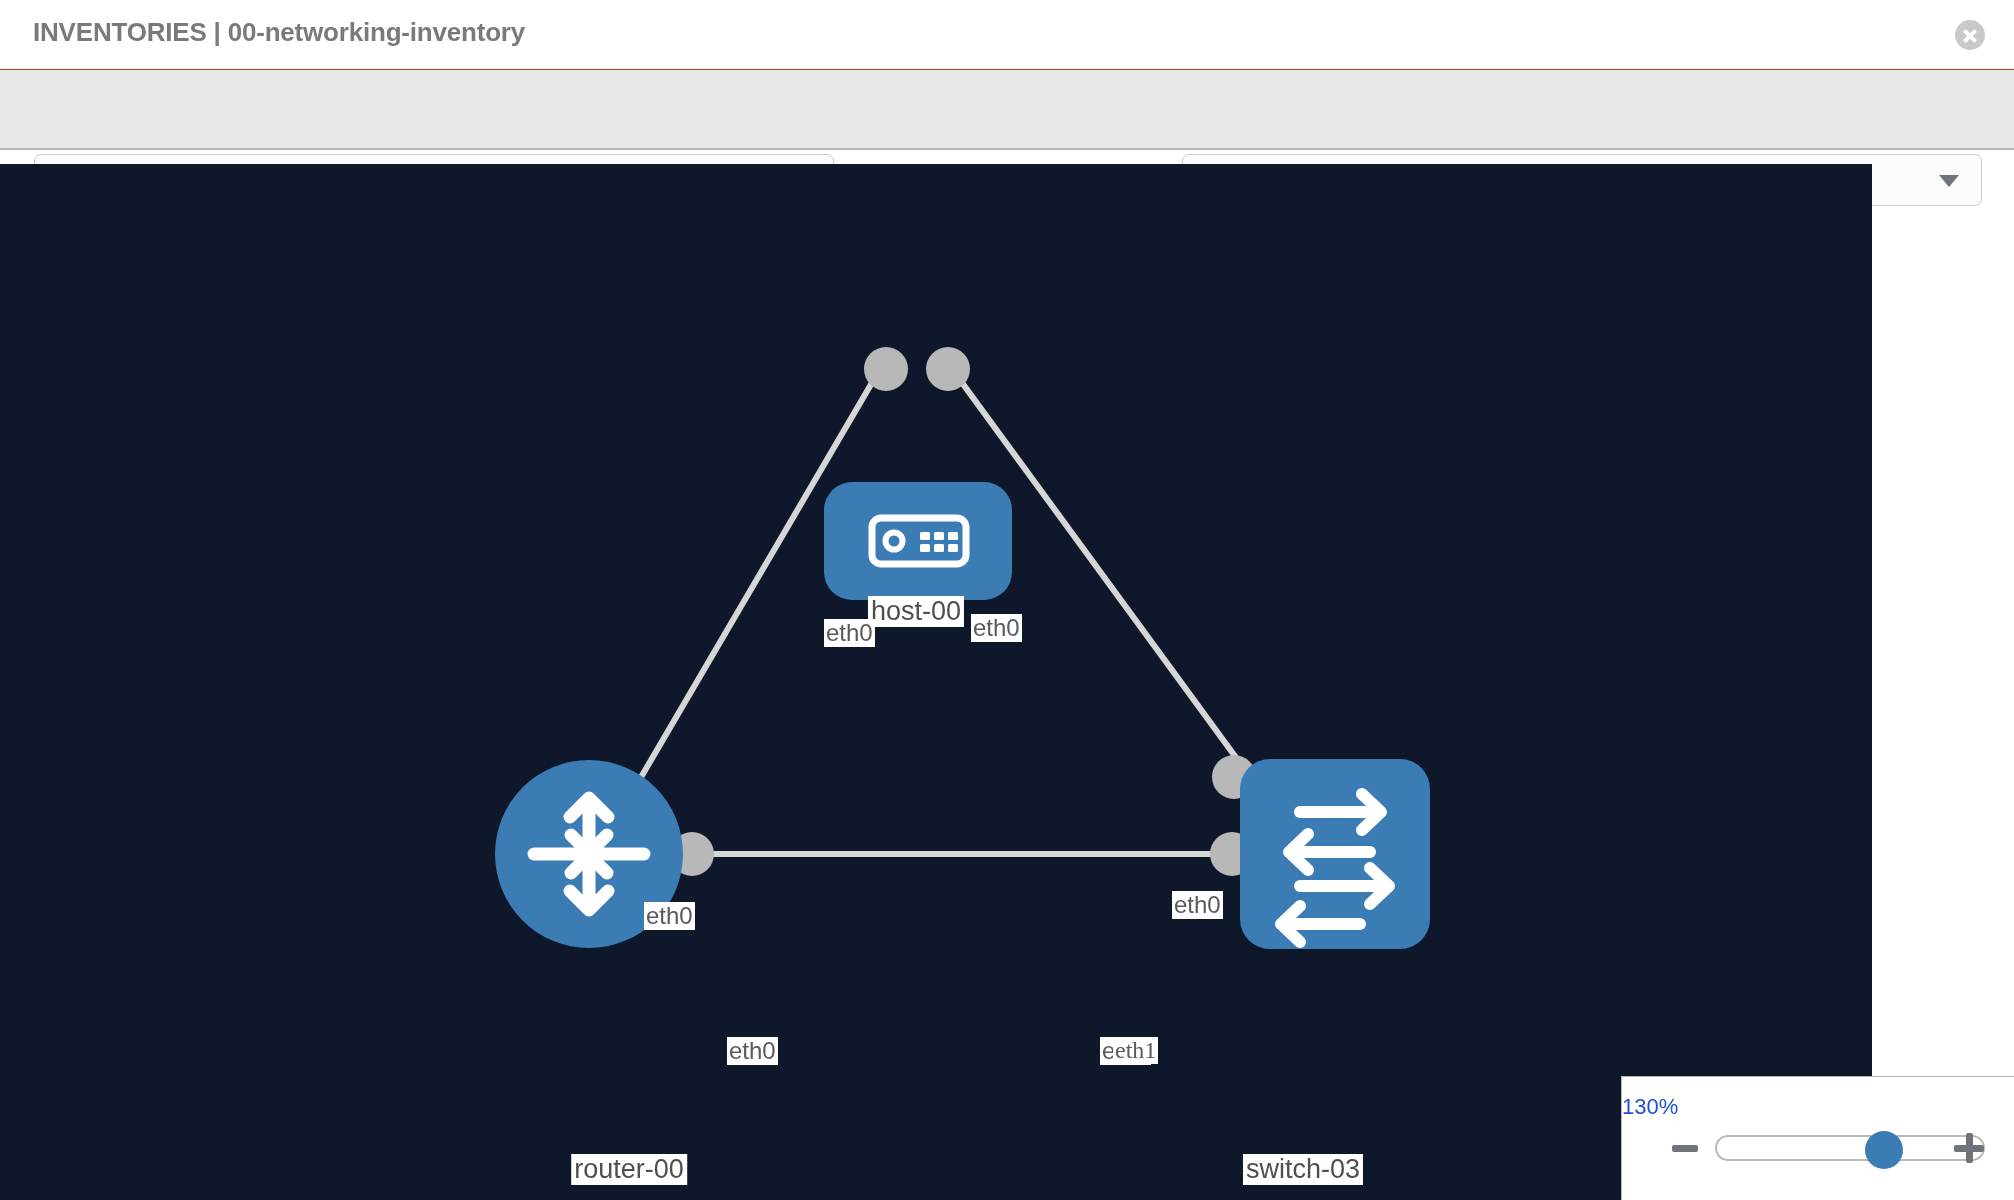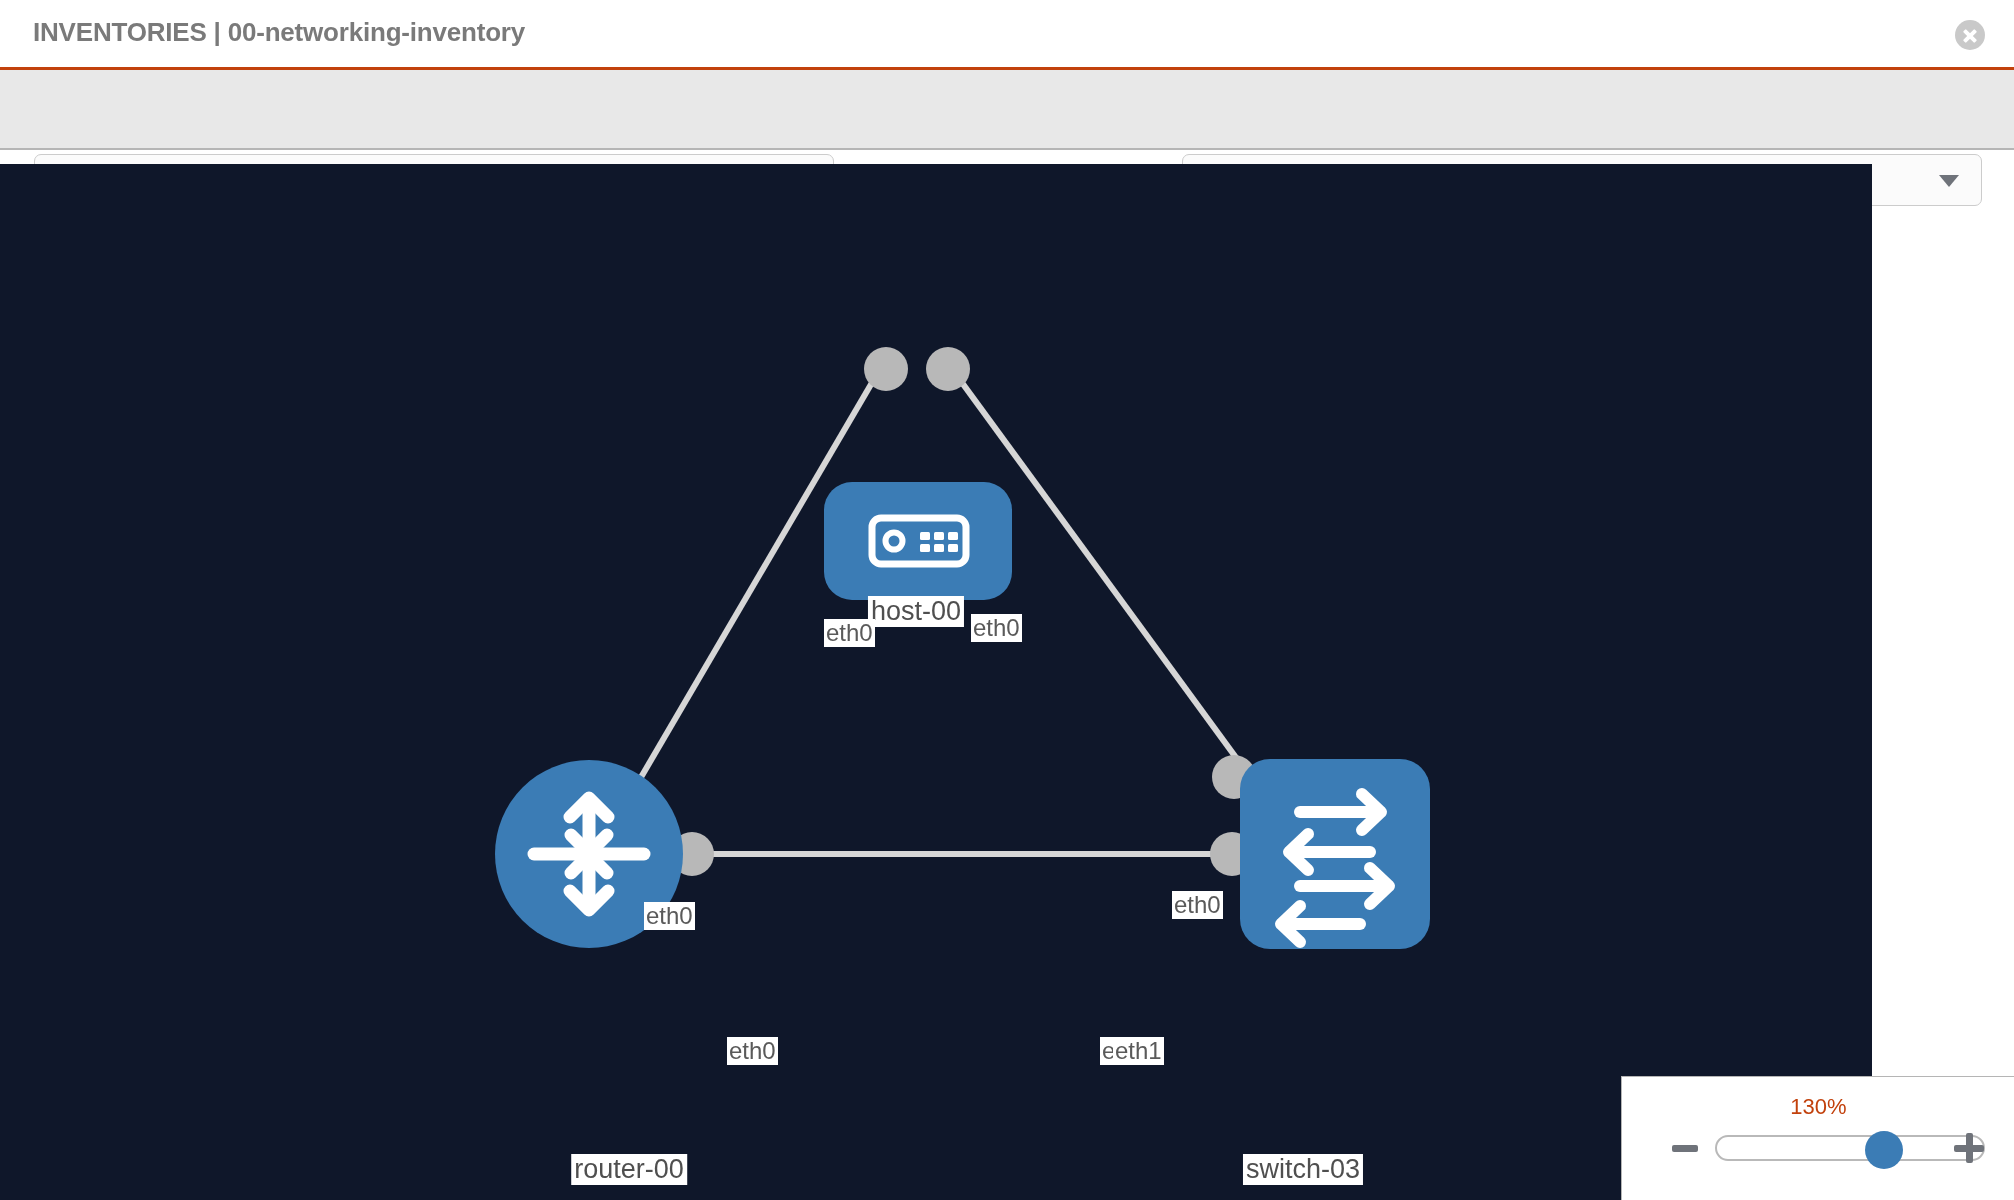--- a/index.html
+++ b/index.html
@@ -7,21 +7,21 @@
     width:2014px; height:1200px;
     background:#ffffff;
     font-family:"Liberation Sans", sans-serif;
     overflow:hidden;
   }
   #app { position:relative; width:2014px; height:1200px; background:#ffffff; }
 
   
   .header {
     position:absolute; left:0; top:0; width:2014px; height:70px;
-    background:#ffffff; border-bottom:3px solid #c2410c;
+    background:#ffffff; border-bottom:1px solid #c2410c;
   }
   .header-title {
     position:absolute; left:33px; top:17px;
     font-size:26px; font-weight:bold; color:#7a7a7a;
     letter-spacing:-0.2px; white-space:nowrap;
   }
   .close-btn {
     position:absolute; right:29px; top:20px;
     width:30px; height:30px; border-radius:50%;
     background:#c9c9c9; cursor:pointer;
@@ -84,21 +84,21 @@
 
   
   .zoom-panel {
     position:absolute; left:1621px; top:1076px;
     width:393px; height:124px;
     background:#ffffff; border:1px solid #b5b5b5;
     border-right:none; border-bottom:none;
   }
   .zoom-value {
     position:absolute; top:17px; left:0; width:393px;
-    text-align:center; font-size:22px; color:#c2410c;
+    font-size:22px; color:#1d4ed8;
   }
   .zoom-minus {
     position:absolute; left:50px; top:68px;
     width:26px; height:7px; background:#6f737a; border-radius:2px;
     cursor:pointer;
   }
   .zoom-plus {
     position:absolute; right:30px; top:56px;
     width:30px; height:30px; cursor:pointer;
   }
@@ -234,21 +234,21 @@
     <div class="node-label" style="left:916px; top:432px;">host-00</div>
     <div class="node-label" style="left:589px; top:990px;margin-left:40px;">router-00</div>
     <div class="node-label" style="left:1303px; top:990px;">switch-03</div>
 
     <div class="edge-label" style="left:824px; top:455px;">eth0</div>
     <div class="edge-label" style="left:971px; top:450px;">eth0</div>
     <div class="edge-label" style="left:644px; top:738px;">eth0</div>
     <div class="edge-label" style="left:1172px; top:727px;">eth0</div>
     <div class="edge-label" style="left:727px; top:873px;">eth0</div>
     <div class="edge-label" style="left:1100px; top:873px;">eth0</div>
-    <div class="edge-label" style="left:1113px; top:873px;">eth1</div>
+    <div class="edge-label" style="left:1113px; top:873px;font-family:Liberation Serif, serif;">eth1</div>
   </div>
 
   <div class="zoom-panel">
     <div class="zoom-value">130%</div>
     <div class="zoom-minus"></div>
     <div class="zoom-track">
       <div class="zoom-thumb" id="zoom-thumb" style="left: 148.48px;"></div>
     </div>
     <div class="zoom-plus"></div>
   </div>

